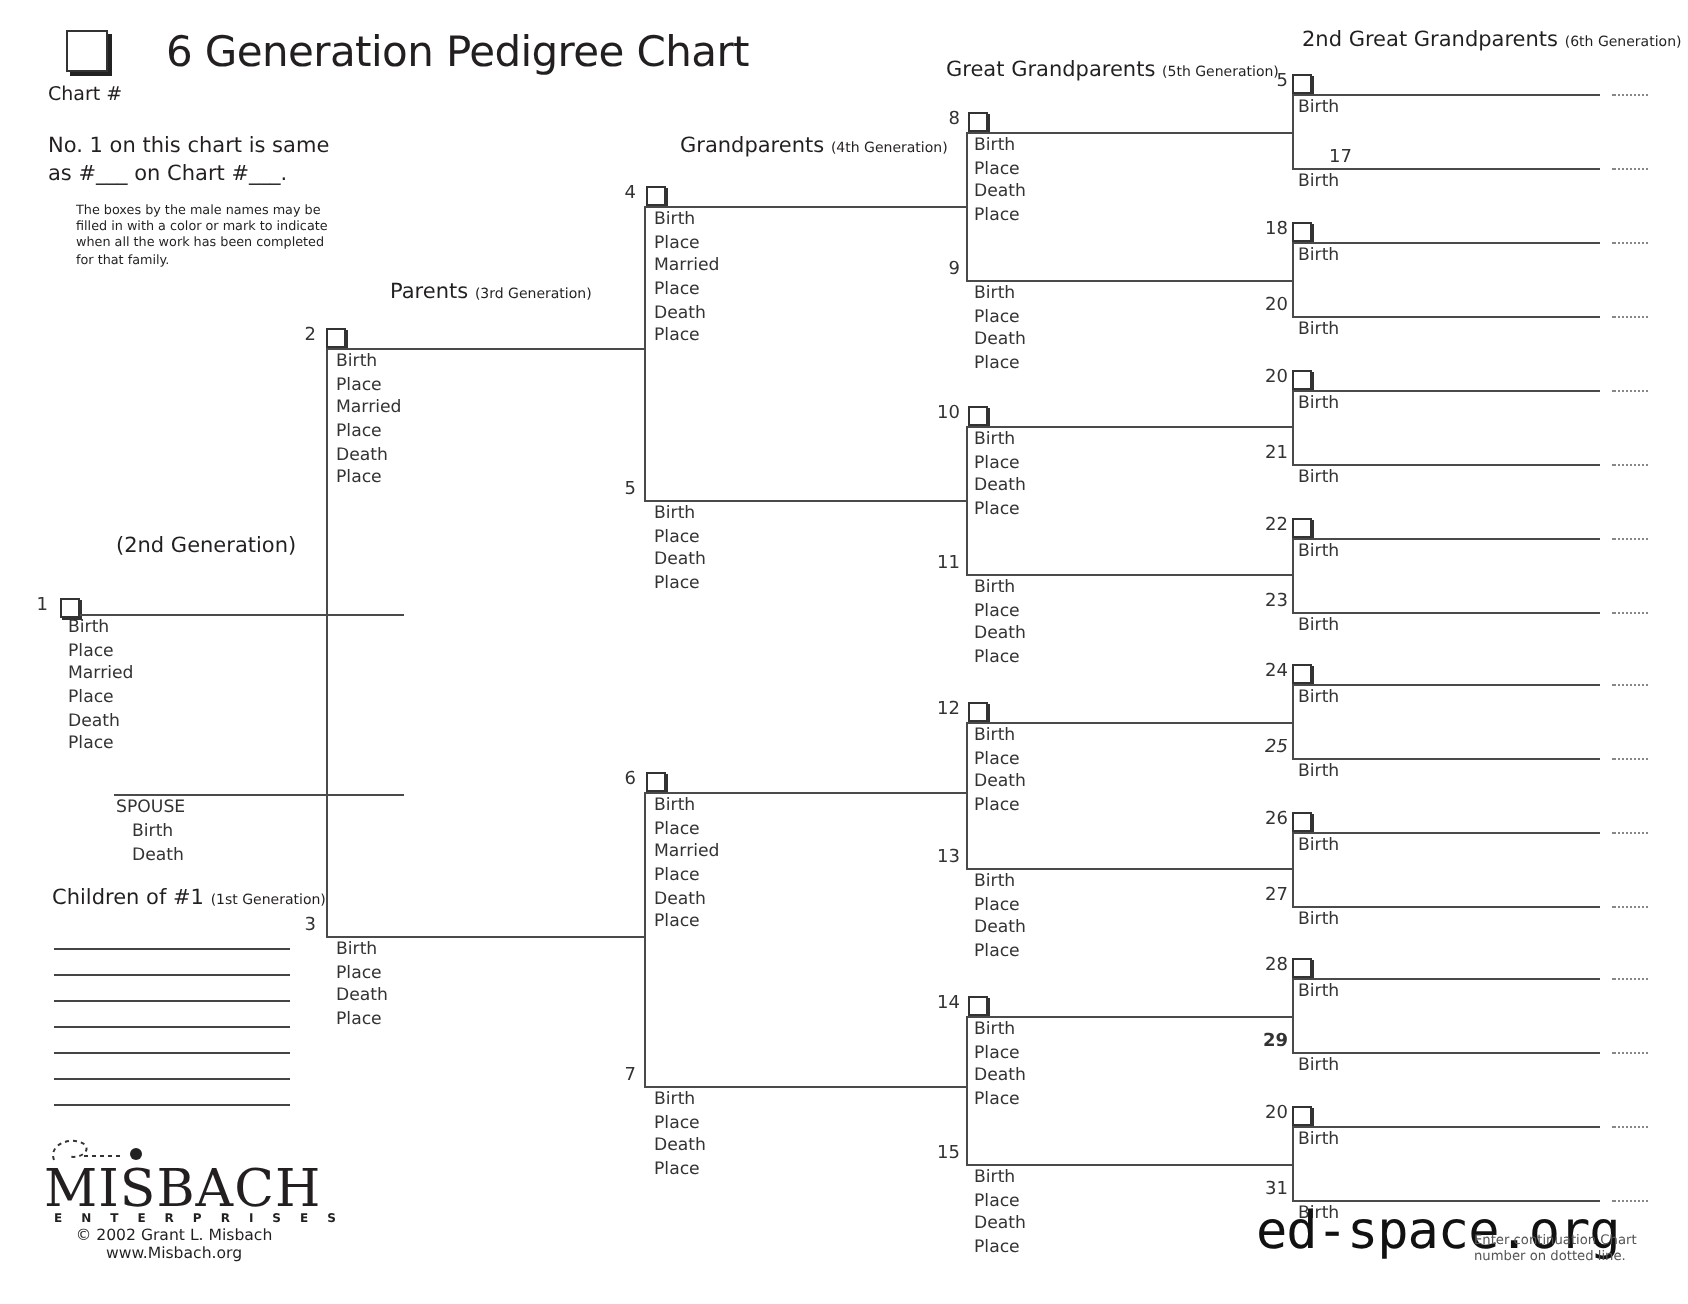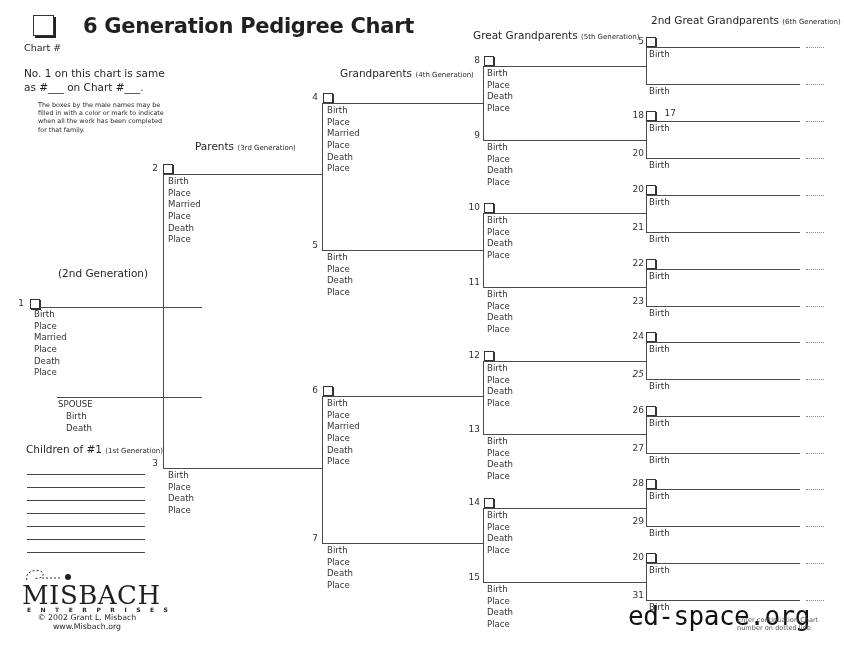--- a/index.html
+++ b/index.html
@@ -9,21 +9,21 @@
   .hline { position:absolute; height:0; border-top:1.4px solid #4a4a4a; }
   .vline { position:absolute; width:0; border-left:1.4px solid #4a4a4a; }
   .dots { position:absolute; height:0; border-top:1px dotted #888; }
   .cb { position:absolute; width:8px; height:8px; border:1px solid #333; background:#fff;
         box-shadow:1px 1px 0 #333; }
   .num { position:absolute; font-size:9px; color:#333; text-align:right; width:20px; }
   .fld { position:absolute; font-size:8.6px; line-height:11.7px; color:#333; white-space:nowrap; }
   .fld div { height:11.7px; }
   .gen-label { position:absolute; font-size:10.5px; color:#231f20; white-space:nowrap; }
   .gen-label small { font-size:7px; }
-  .title { position:absolute; left:83px; top:14px; font-size:21px; font-weight:bold; letter-spacing:-0.3px; white-space:nowrap; }
+  .title { position:absolute; left:83px; top:14px; font-size:21px; font-weight:normal; letter-spacing:-0.3px; white-space:nowrap; }
   .big-cb { position:absolute; left:33px; top:15px; width:19px; height:19px; border:1.3px solid #333;
             box-shadow:2px 2px 0 #222; background:#fff; }
   .chartnum { position:absolute; left:24px; top:42px; font-size:9.5px; }
   .note1 { position:absolute; left:24px; top:66px; font-size:10.5px; line-height:14px; }
   .note2 { position:absolute; left:38px; top:101px; font-size:6.4px; line-height:8.2px; width:130px; }
   .childline { position:absolute; left:27px; width:118px; height:0; border-top:1.2px solid #444; }
   .logo { position:absolute; left:22px; top:580px; font-family:"DejaVu Serif", serif; font-size:26px; letter-spacing:0.5px; color:#231f20; }
   .logo-sub { position:absolute; left:27px; top:606px; font-size:6px; letter-spacing:9.5px; font-weight:bold; }
   .copy { position:absolute; left:37px; top:614px; font-size:7.8px; line-height:8.5px; text-align:center; width:100px; }
   .watermark { position:absolute; left:628px; top:601px; font-family:"DejaVu Sans Mono", monospace; font-size:26px; color:#111; letter-spacing:-0.5px; }
@@ -232,21 +232,21 @@
 <div class="vline" style="left:646px;top:563px;height:37px;"></div>
 
 <div class="num" style="left:624px;top:36px;">5</div>
 <div class="cb" style="left:646px;top:37px;"></div>
 <div class="hline" style="left:646px;top:47px;width:154px;"></div>
 <div class="dots" style="left:806px;top:47px;width:18px;"></div>
 <div class="fld" style="left:649px;top:49px;">
     <div>Birth</div>
   </div>
 
-<div class="num" style="left:656px;top:74px;margin-top:34px;">17</div>
+<div class="num" style="left:656px;top:74px;">17</div>
 <div class="hline" style="left:646px;top:84px;width:154px;"></div>
 <div class="dots" style="left:806px;top:84px;width:18px;"></div>
 <div class="fld" style="left:649px;top:86px;">
     <div>Birth</div>
   </div>
 
 <div class="num" style="left:624px;top:110px;">18</div>
 <div class="cb" style="left:646px;top:111px;"></div>
 <div class="hline" style="left:646px;top:121px;width:154px;"></div>
 <div class="dots" style="left:806px;top:121px;width:18px;"></div>
@@ -322,21 +322,21 @@
   </div>
 
 <div class="num" style="left:624px;top:478px;">28</div>
 <div class="cb" style="left:646px;top:479px;"></div>
 <div class="hline" style="left:646px;top:489px;width:154px;"></div>
 <div class="dots" style="left:806px;top:489px;width:18px;"></div>
 <div class="fld" style="left:649px;top:491px;">
     <div>Birth</div>
   </div>
 
-<div class="num" style="left:624px;top:516px;">29</div>
+<div class="num" style="left:624px;top:516px;font-weight:bold;">29</div>
 <div class="hline" style="left:646px;top:526px;width:154px;"></div>
 <div class="dots" style="left:806px;top:526px;width:18px;"></div>
 <div class="fld" style="left:649px;top:528px;">
     <div>Birth</div>
   </div>
 
 <div class="num" style="left:624px;top:552px;">20</div>
 <div class="cb" style="left:646px;top:553px;"></div>
 <div class="hline" style="left:646px;top:563px;width:154px;"></div>
 <div class="dots" style="left:806px;top:563px;width:18px;"></div>

